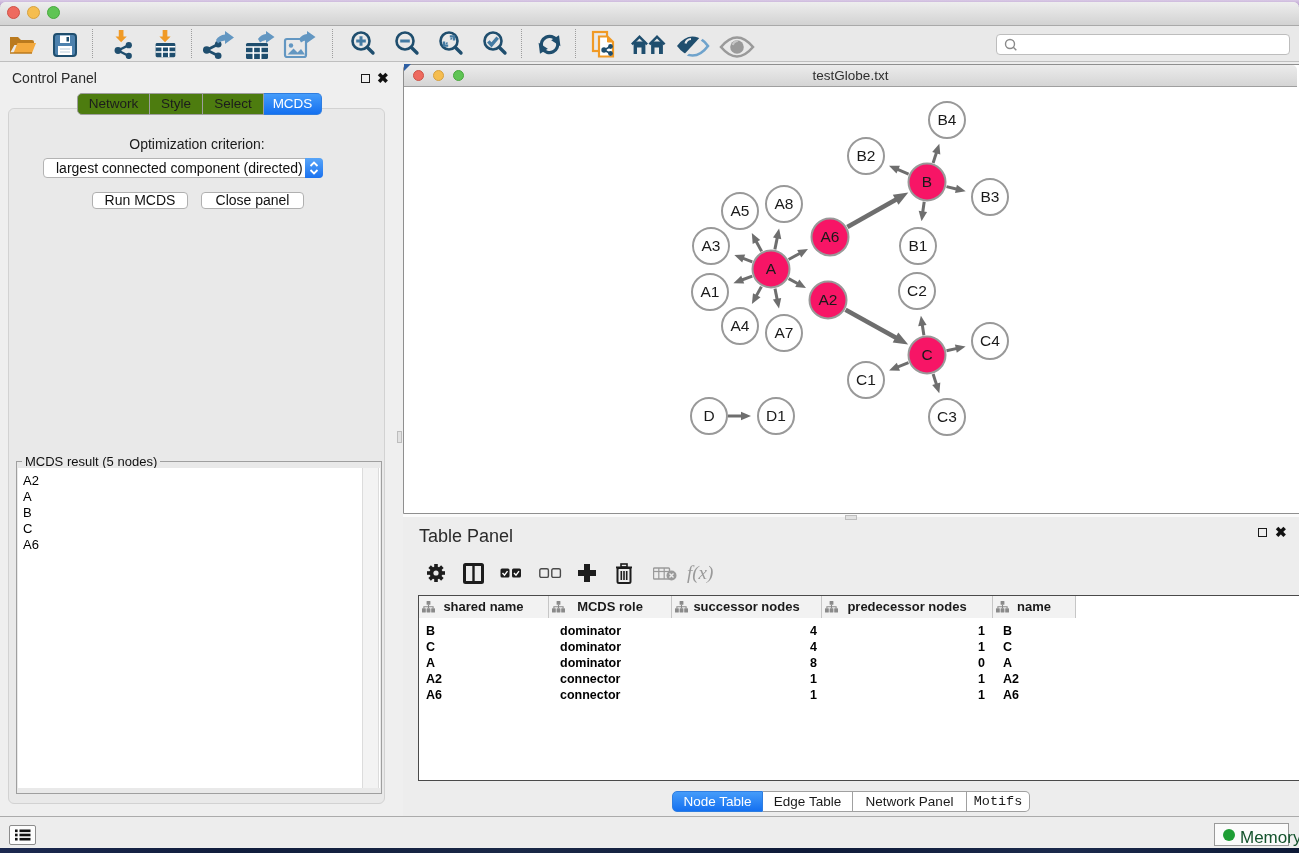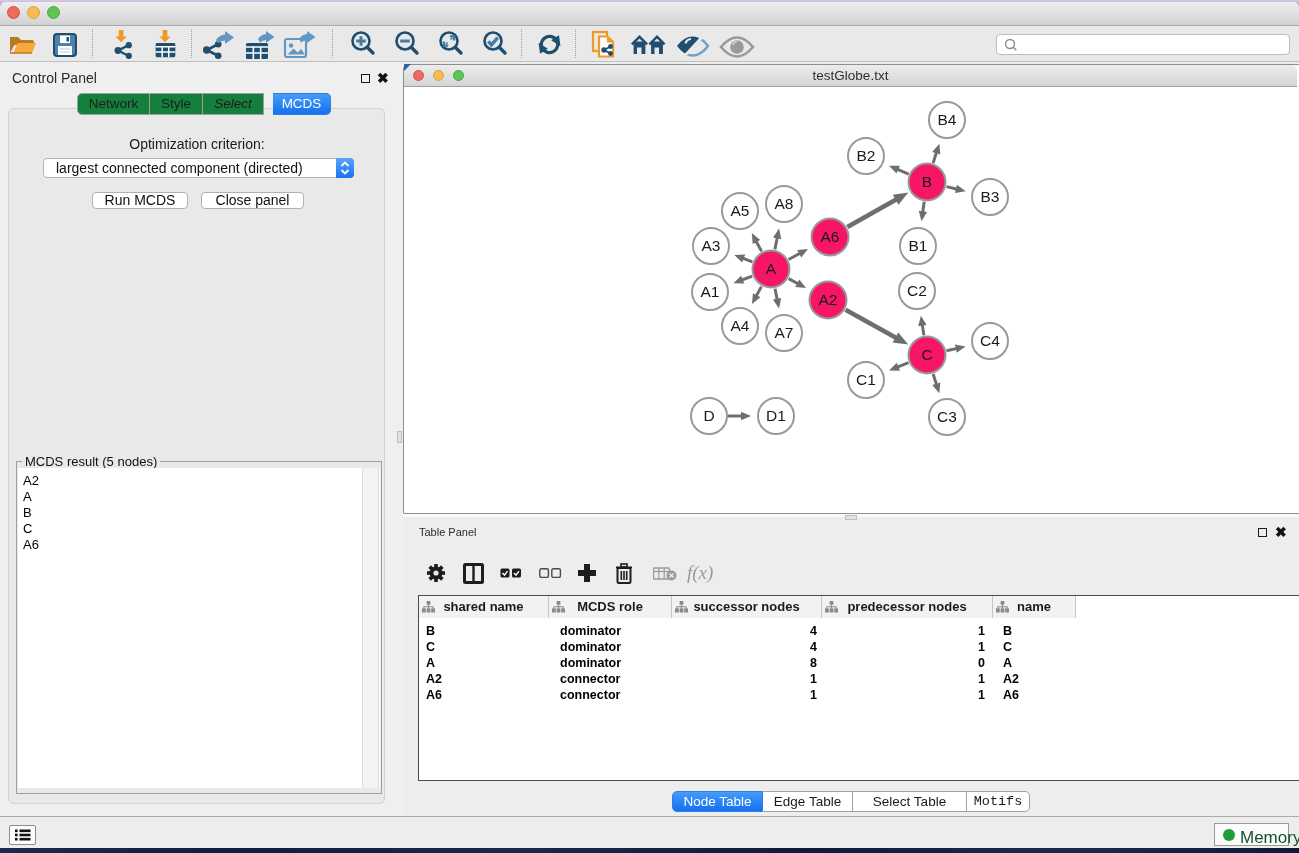--- a/index.html
+++ b/index.html
@@ -17,30 +17,30 @@
   font-size:13.5px; color:#3c3c3c; }
 .tl { position:absolute; top:4px; width:13px; height:13px; border-radius:50%; }
 #toolbar { position:absolute; left:0; top:24px; width:1299px; height:36px;
   background:#e9e9e9; border-bottom:1px solid #bfbfbf; }
 .tsep { position:absolute; top:3px; height:29px; width:0; border-left:1px dotted #9d9d9d; }
 .ticon { position:absolute; }
 #searchbox { position:absolute; left:996px; top:8px; width:294px; height:21px;
   background:#ffffff; border:1px solid #bdbdbd; border-radius:4px; }
 
 #cpanel { position:absolute; left:0; top:60px; width:403px; height:754px; background:#efefef; }
-.ptitle { font-size:11px; color:#2b2b2b; position:absolute; }
+.ptitle { font-size:18px; color:#2b2b2b; position:absolute; }
 .wmax { position:absolute; width:9px; height:9px; border:1.5px solid #1a1a1a; background:transparent; }
 .wclose { position:absolute; font-size:14px; font-weight:bold; color:#111; line-height:11px; }
 #cp-inner { position:absolute; left:8px; top:46px; width:377px; height:696px;
   background:#e9e9e9; border:1px solid #d2d2d2; border-radius:6px; }
 .tabrow { position:absolute; height:22px; display:flex; }
-.tab { height:22px; border:1px solid #9e9e9e; border-left:none; background:#15803d;
+.tab { height:22px; border:1px solid #9e9e9e; border-left:none; background:#4d7c0f;
   font-size:13.5px; color:#1c1c1c; text-align:center; line-height:20px; }
 .tab.first { border-left:1px solid #9e9e9e; border-radius:5px 0 0 5px; }
-.tab.last { border-radius:0 5px 5px 0;margin-left:9px; }
+.tab.last { border-radius:0 5px 5px 0; }
 .tab.sel { background:linear-gradient(#459cfa,#1470f0); color:#ffffff; border-color:#2e7de0; }
 
 #netwin { position:absolute; left:403px; top:62px; width:1075px; height:450px;
   background:#ffffff; border:1px solid #8f8f8f; border-radius:5px 5px 0 0; }
 #nettitle { position:absolute; left:0; top:0; width:893px; height:22px;
   background:linear-gradient(#ececec,#d5d5d5); border-bottom:1px solid #9f9f9f;
   border-radius:5px 5px 0 0; }
 #nettitle .title { position:absolute; left:0; right:0; top:3px; text-align:center;
   font-size:13.5px; color:#2f2f2f; }
 .ntl { position:absolute; top:5px; width:11px; height:11px; border-radius:50%; }
@@ -200,25 +200,25 @@
       </div>
   </div>
   <div id="cpanel">
     <div class="ptitle" style="left:12px;top:8px;font-size:14px;">Control Panel</div>
     <div class="wmax" style="left:361px;top:12px;"></div>
     <div class="wclose" style="left:377px;top:11px;">✖</div>
     <div id="cp-inner"></div>
     <div class="tabrow" style="left:77px;top:31px;">
       <div class="tab first" style="width:73px;">Network</div>
       <div class="tab" style="width:53px;">Style</div>
-      <div class="tab" style="width:61px;font-style:italic;">Select</div>
+      <div class="tab" style="width:61px;">Select</div>
       <div class="tab sel last" style="width:58px;">MCDS</div>
     </div>
     <div style="position:absolute;left:0;width:394px;top:74px;text-align:center;font-size:14px;color:#1a1a1a;">Optimization criterion:</div>
-      <div style="position:absolute;left:43px;top:96px;width:311px;height:20px;background:#ffffff;border:1px solid #b3b3b3;border-radius:4px;">
+      <div style="position:absolute;left:43px;top:96px;width:280px;height:20px;background:#ffffff;border:1px solid #b3b3b3;border-radius:4px;">
 <div style="position:absolute;left:12px;top:1px;font-size:14px;color:#111;">largest connected component (directed)</div>
 <div style="position:absolute;right:-1px;top:-1px;width:18px;height:20px;background:linear-gradient(#58a5f8,#1a72f0);border-radius:0 4px 4px 0;">
 <svg width="18" height="20">
             <path d="M5.5 8 L9 4.5 L12.5 8" fill="none" stroke="#fff" stroke-width="1.8"></path>
             <path d="M5.5 12 L9 15.5 L12.5 12" fill="none" stroke="#fff" stroke-width="1.8"></path>
           </svg>
 </div>
       </div>
       <div style="position:absolute;left:92px;top:130px;width:96px;height:17px;background:#ffffff;border:1px solid #b0b0b0;border-radius:4px;text-align:center;font-size:14px;line-height:15px;color:#111;">Run MCDS</div>
       <div style="position:absolute;left:201px;top:130px;width:103px;height:17px;background:#ffffff;border:1px solid #b0b0b0;border-radius:4px;text-align:center;font-size:14px;line-height:15px;color:#111;">Close panel</div>
@@ -464,21 +464,21 @@
           <span class="tcell" style="left:7px;">A6</span>
           <span class="tcell" style="left:141px;">connector</span>
           <span class="tcell num" style="left:253px;width:145px;">1</span>
           <span class="tcell num" style="left:403px;width:163px;">1</span>
           <span class="tcell" style="left:584px;">A6</span>
         </div>
     </div>
     <div style="position:absolute;left:269px;top:274px;height:21px;">
         <div class="btab" style="left:0;width:91px;border-left:1px solid #2e7de0;border-radius:5px 0 0 5px;background:linear-gradient(#459cfa,#1470f0);color:#fff;border-color:#2e7de0;">Node Table</div>
         <div class="btab" style="left:91px;width:90px;">Edge Table</div>
-        <div class="btab" style="left:181px;width:114px;">Select Table</div>
+        <div class="btab" style="left:181px;width:114px;">Network Panel</div>
         <div class="btab" style="left:295px;width:63px;border-radius:0 5px 5px 0;font-family:Liberation Mono, monospace;">Motifs</div>
       </div>
   </div>
   <div style="position:absolute;left:403px;top:512px;width:896px;height:3px;background:#fafafa;"></div>
     <div style="position:absolute;left:397px;top:429px;width:5px;height:12px;background:#e2e2e2;border:1px solid #bdbdbd;"></div>
     <div style="position:absolute;left:845px;top:513px;width:12px;height:5px;background:#e2e2e2;border:1px solid #bdbdbd;"></div>
     <div id="statusbar">
     <div style="position:absolute;left:9px;top:8px;width:27px;height:20px;background:#fdfdfd;border:1px solid #8c8c8c;border-radius:2px;">
         <svg width="16" height="12" style="position:absolute;left:5px;top:3px">
           <g fill="#111">

